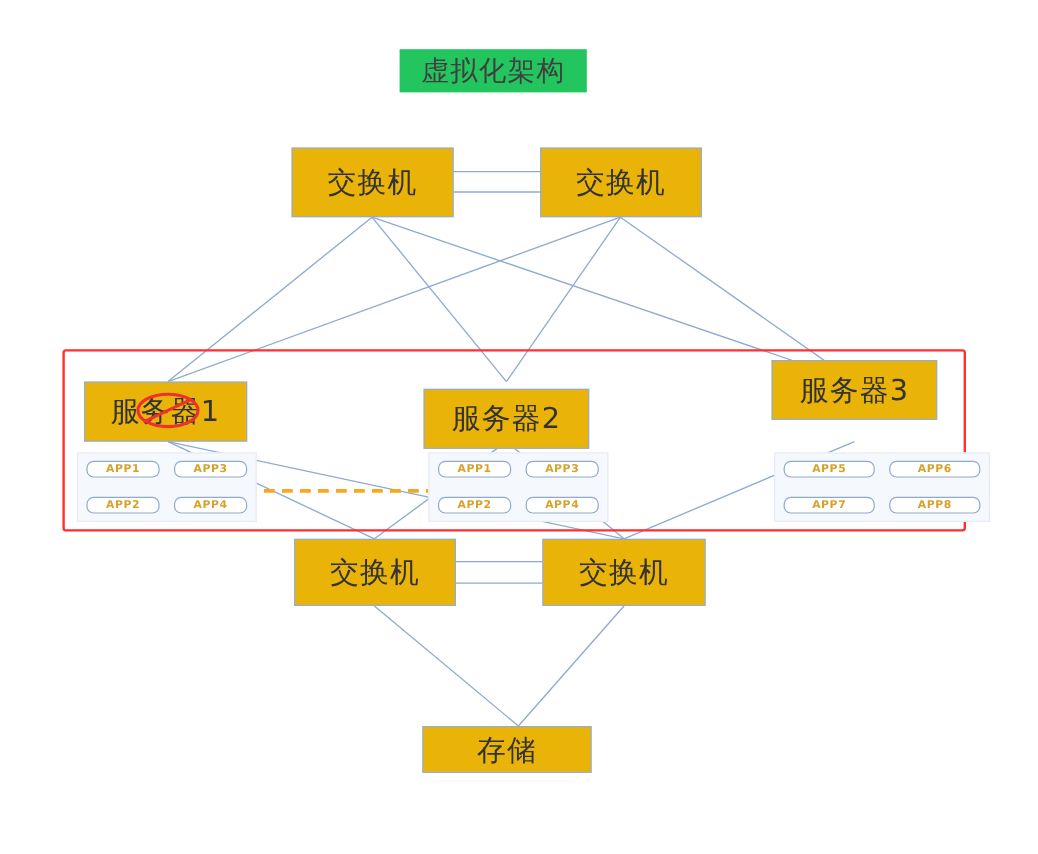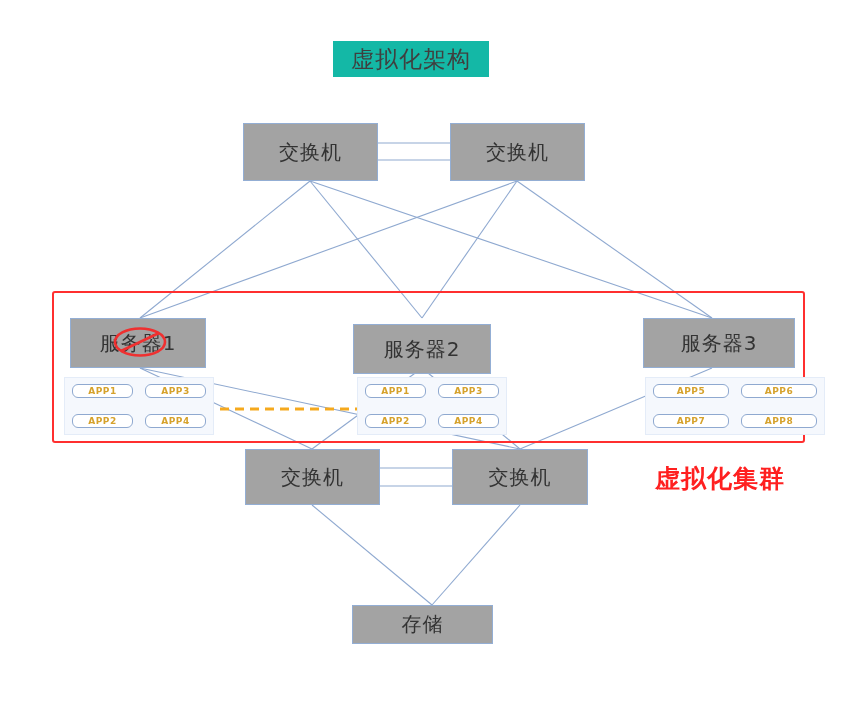--- a/index.html
+++ b/index.html
@@ -24,37 +24,37 @@
     width: 865px;
     height: 712px;
     pointer-events: none;
   }
   .title-chip {
     position: absolute;
     left: 333px;
     top: 41px;
     width: 156px;
     height: 36px;
-    background: #14b8a6;
+    background: #22c55e;
     display: flex;
     align-items: center;
     justify-content: center;
     font-size: 23px;
     color: #3f3f3f;
     letter-spacing: 1px;
   }
   .node {
     position: absolute;
     box-sizing: border-box;
-    background: #a3a3a3;
+    background: #eab308;
     border: 1.5px solid #93aed4;
     display: flex;
     align-items: center;
     justify-content: center;
-    font-size: 20px;
+    font-size: 24px;
     color: #333333;
     letter-spacing: 1px;
     z-index: 3;
   }
   .cluster-box {
     position: absolute;
     left: 52px;
     top: 291px;
     width: 753px;
     height: 152px;
@@ -186,38 +186,37 @@
   </div>
   <div class="app-panel" style="left:357px; top:377px; width:150px; height:58px;">
     <div class="app-grid">
       <div class="app-chip">APP1</div>
       <div class="app-chip">APP3</div>
       <div class="app-chip">APP2</div>
       <div class="app-chip">APP4</div>
     </div>
   </div>
 
-  <div class="node" style="left:643px; top:318px; width:152px; height:50px;">
+  <div class="node" style="left:643px; top:300px; width:138px; height:50px;">
     <span>服务器3</span>
   </div>
   <div class="app-panel" style="left:645px; top:377px; width:180px; height:58px;">
     <div class="app-grid">
       <div class="app-chip">APP5</div>
       <div class="app-chip">APP6</div>
       <div class="app-chip">APP7</div>
       <div class="app-chip">APP8</div>
     </div>
   </div>
 
   <div class="node" style="left:245px; top:449px; width:135px; height:56px;">
     <span>交换机</span>
   </div>
   <div class="node" style="left:452px; top:449px; width:136px; height:56px;">
     <span>交换机</span>
   </div>
 
-  <div class="cluster-label">虚拟化集群</div>
 
   <div class="node" style="left:352px; top:605px; width:141px; height:39px;">
     <span>存储</span>
   </div>
 
 </div>
 
 </body></html>

